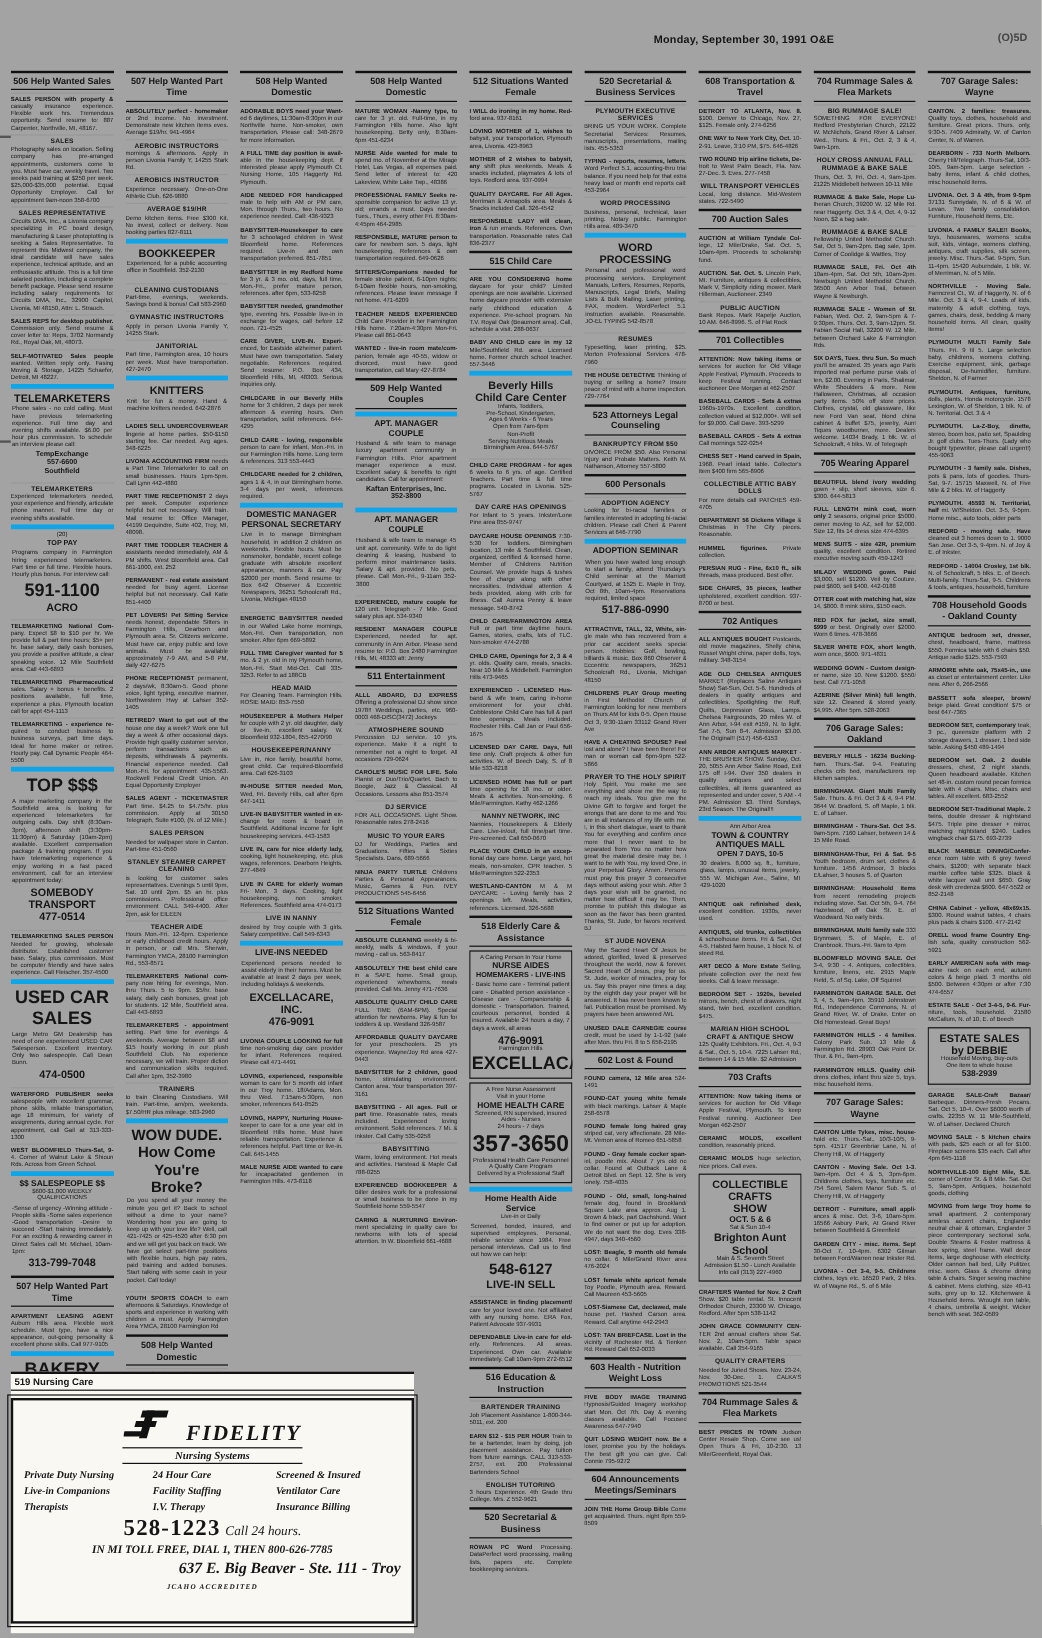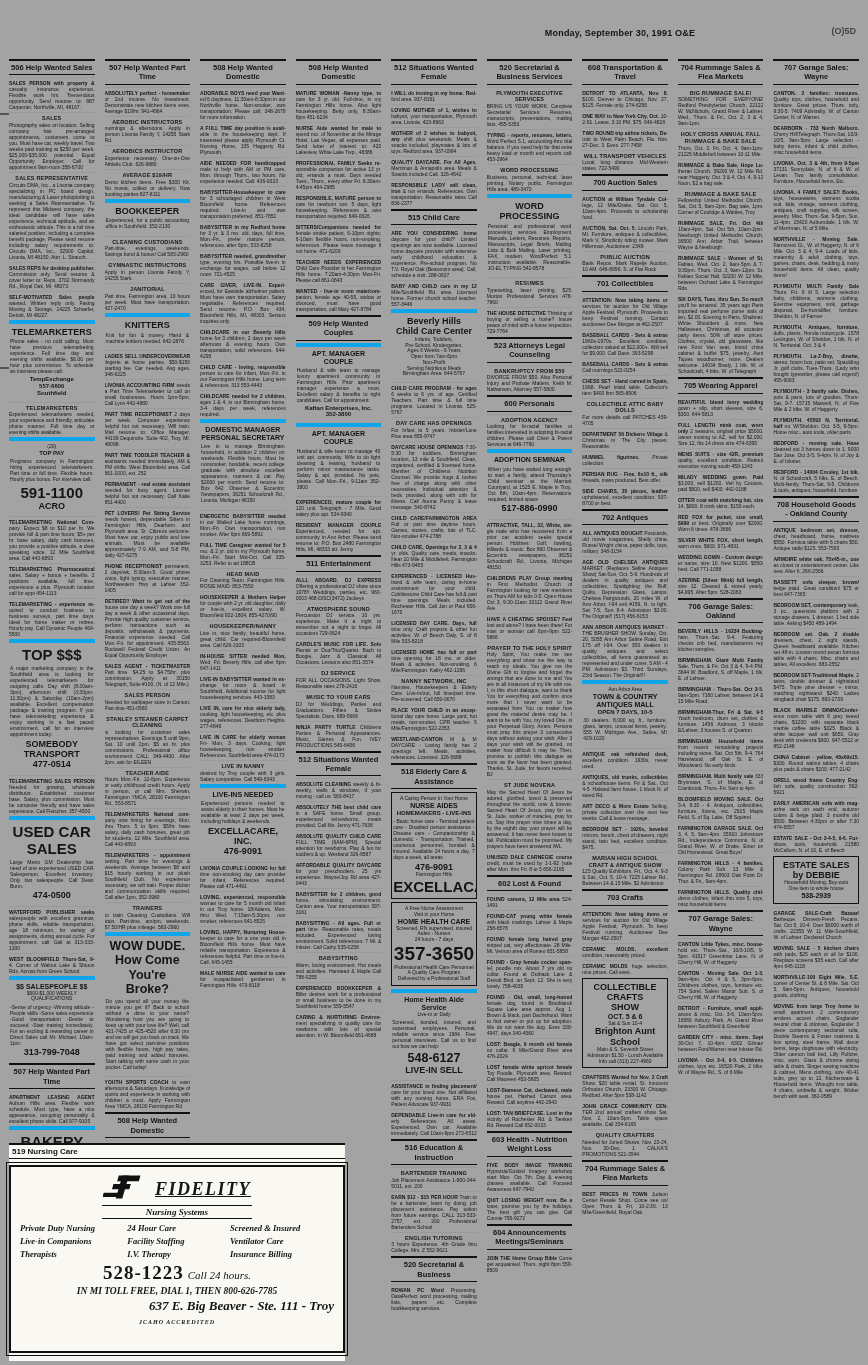--- a/index.html
+++ b/index.html
@@ -36,21 +36,21 @@
   .fs-xxl{font-size:12.5px;}
   .fs-xxxl{font-size:19px;}
   
   .nursing{position:absolute;left:9px;top:1143px;width:336px;height:218px;background:#f9f8f3;}
   .nsec{font-weight:bold;font-size:8px;border-top:2px solid #111;border-bottom:1px solid #111;
         padding:2px 3px;}
   .fid{border:2.5px solid #111;outline:1px solid #111;outline-offset:2px;margin-top:6px;
        padding:5px 9px 4px;font-family:"Liberation Serif",serif;height:188px;box-sizing:border-box;}
   .fid-brand{font-variant:small-caps;font-weight:bold;font-size:20px;letter-spacing:1.5px;
              text-align:center;line-height:1;}
-  .fid-row{display:flex;align-items:center;justify-content:center;gap:8px;margin-top:2px;text-decoration:underline;}
+  .fid-row{display:flex;align-items:flex-end;justify-content:center;gap:8px;margin-top:2px;}
   .fid-name{font-size:18px;font-weight:bold;font-style:italic;letter-spacing:1.5px;}
   .fid-tag{font-style:italic;font-weight:bold;font-size:9px;text-align:center;width:150px;
            margin:1px auto 3px;padding:1px 0;border-top:1.5px solid #111;border-bottom:1.5px solid #111;}
   .fid-services{display:grid;grid-template-columns:1.05fr 1fr 1.1fr;gap:3px 8px;
                 font-style:italic;font-weight:bold;font-size:8.5px;margin:4px 0 3px;}
   .fid-phone-row{text-align:center;margin-top:2px;}
   .fid-phone{font-size:19px;font-weight:bold;letter-spacing:1px;}
   .fid-phone-note{font-style:italic;font-size:11px;}
   .fid-tollfree{text-align:center;font-weight:bold;font-style:italic;font-size:9.5px;margin-top:2px;}
   .fid-addr{text-align:right;font-weight:bold;font-style:italic;font-size:13px;margin-top:2px;}

